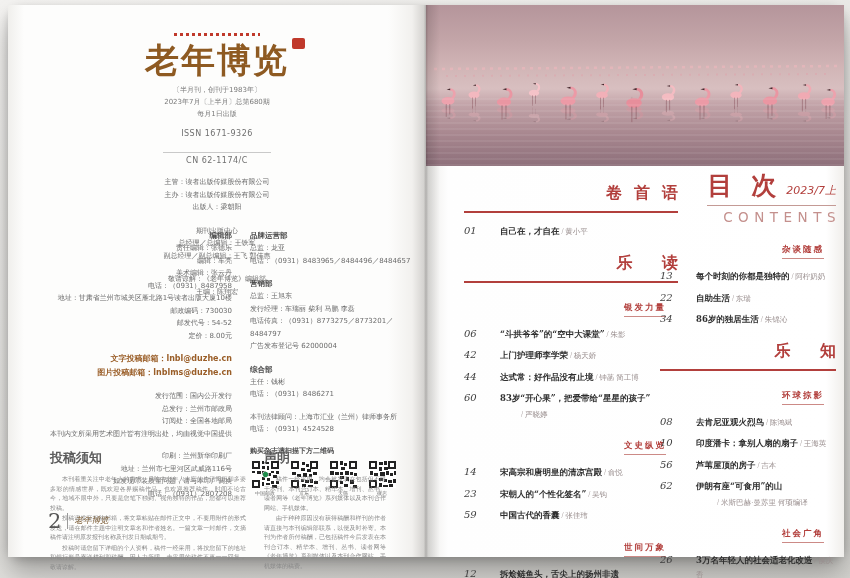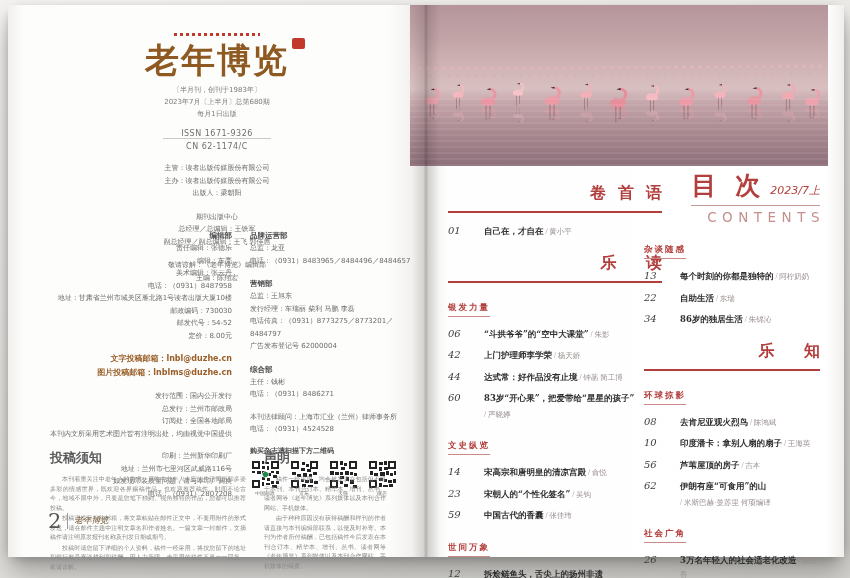--- a/index.html
+++ b/index.html
@@ -20,21 +20,21 @@
   .lp-head{position:absolute;left:0;top:28px;width:418px;text-align:center;}
   .brand-dots{width:86px;height:3px;margin:0 auto 4px;
         background:repeating-linear-gradient(90deg,#c0392b 0 3px,transparent 3px 6px);}
   .brand-row{position:relative;display:inline-block;}
   .brand-title{font-family:"DejaVu Serif",serif;font-weight:bold;font-size:34px;line-height:40px;
         color:#8e5a22;letter-spacing:2px;}
   .brand-seal{position:absolute;right:-16px;top:-2px;width:13px;height:11px;background:#c0392b;border-radius:2px;}
   .issue-block{margin-top:4px;}
   .issue-block .info-line{font-size:7px;line-height:12px;color:#7a7a7a;}
   .issn-block{width:108px;margin:9px auto 0;font-size:8px;color:#6f6f6f;letter-spacing:.5px;}
-  .issn-line{padding-bottom:0;border-bottom:1px solid #c9c9c9;margin-bottom:3px;}
+  .issn-line{padding-bottom:14px;border-bottom:1px solid #c9c9c9;margin-bottom:3px;}
   .org-block{margin-top:11px;}
   .info-line{font-size:7px;line-height:12.5px;color:#6b6b6b;}
   .lp-cols{position:absolute;left:0;top:224px;width:418px;}
   .col-l{position:absolute;left:0;top:0;width:224px;text-align:right;padding-right:0;}
   .col-r{position:absolute;left:242px;top:0;width:168px;text-align:left;}
   .dept-block{margin-bottom:10px;}
   .dept-name{font-size:7.5px;font-weight:bold;color:#4c4c4c;line-height:13px;}
   .mail-block{margin:10px 0;}
   .mail-block .info-line{color:#9a5e28;font-weight:bold;font-size:8px;line-height:14px;}
   .group{margin-bottom:10px;}
@@ -46,46 +46,46 @@
   .lp-notes{position:absolute;left:42px;top:444px;width:196px;}
   .lp-stmt{position:absolute;left:256px;top:444px;width:122px;}
   .note-title{font-size:13px;font-weight:bold;color:#5c5c5c;margin-bottom:7px;}
   .small-para{font-size:6px;line-height:9.5px;color:#8a8a8a;text-align:justify;text-indent:2em;margin:0 0 1px;}
   .lp-footer{position:absolute;left:40px;bottom:24px;display:flex;align-items:center;gap:6px;}
   .page-num{font-family:"DejaVu Serif",serif;font-size:21px;color:#555;}
   .footer-divider{width:1px;height:16px;background:#9a9a9a;}
   .footer-logo{font-family:"DejaVu Serif",serif;font-style:italic;font-size:8.5px;color:#7a5a33;}
 
   
-  .rp{position:absolute;right:16px;top:0;width:418px;height:460px;}
+  .rp{position:absolute;right:0;top:0;width:418px;height:460px;}
   .banner{position:absolute;left:0;top:0;width:418px;height:161px;overflow:hidden;
      background:linear-gradient(180deg,#b5959b 0%,#c3a5a8 22%,#d2b6b7 40%,#d8bfc0 52%,#c2a3a8 62%,#a8878f 80%,#8d6f7a 100%);}
   .banner::after{content:"";position:absolute;left:0;top:58%;width:100%;height:42%;
      background:repeating-linear-gradient(180deg,rgba(255,255,255,.07) 0 2px,rgba(0,0,0,0) 2px 6px);}
   .banner svg{position:absolute;left:0;top:0;}
   .toc-col1{position:absolute;left:38px;top:166px;width:214px;}
   .toc-col2{position:absolute;left:234px;top:164px;width:176px;}
   .contents-head{text-align:right;margin-bottom:12px;}
   .contents-titlerow{display:inline-block;border-bottom:1px solid #c49a95;padding-bottom:3px;}
   .contents-title{font-family:"DejaVu Serif",serif;font-size:25px;font-weight:bold;color:#b23f3c;letter-spacing:5px;}
   .contents-issue{font-size:11px;font-style:italic;color:#b23f3c;}
   .contents-sub{font-size:13.5px;color:#c4908d;letter-spacing:5.5px;margin-top:3px;margin-right:-5px;}
   .toc-section{border-bottom:2px solid #b23f3c;padding:6px 0 7px;margin:6px 0 12px;text-align:right;}
   .toc-section-title{font-family:"DejaVu Serif",serif;font-size:16px;font-weight:bold;color:#b23f3c;
        letter-spacing:12px;margin-right:-12px;}
-  .toc-subrow{text-align:left;margin:12px 0 11px;}
+  .toc-subrow{text-align:right;margin:12px 12px 11px;}
   .toc-subsection-label{display:inline-block;font-size:8.5px;font-weight:bold;color:#b23f3c;
        letter-spacing:2px;border-bottom:1px solid #cc8a86;padding-bottom:2px;}
   .toc-item{display:flex;align-items:baseline;margin-bottom:8px;}
   .toc-page{flex:none;width:22px;font-family:"DejaVu Serif",serif;font-style:italic;font-weight:normal;
        font-size:10px;color:#3e3e3e;}
   .toc-text{flex:1;padding-left:14px;font-family:"DejaVu Serif",serif;font-weight:bold;font-size:8.5px;
        color:#2f2f2f;line-height:12.5px;}
   .toc-author{font-family:Liberation Serif, serif;font-weight:normal;font-size:7.5px;color:#9a8f8f;}
-  .toc-author-line{display:block;margin-top:4px;}
+  .toc-author-line{display:block;margin-top:4px;margin-left:21px;}
 </style>
 </head>
 <body>
 
 <div class="stage">
   <div class="book">
 
     <div class="page-left">
       <div class="lp">
         <div class="lp-head">

